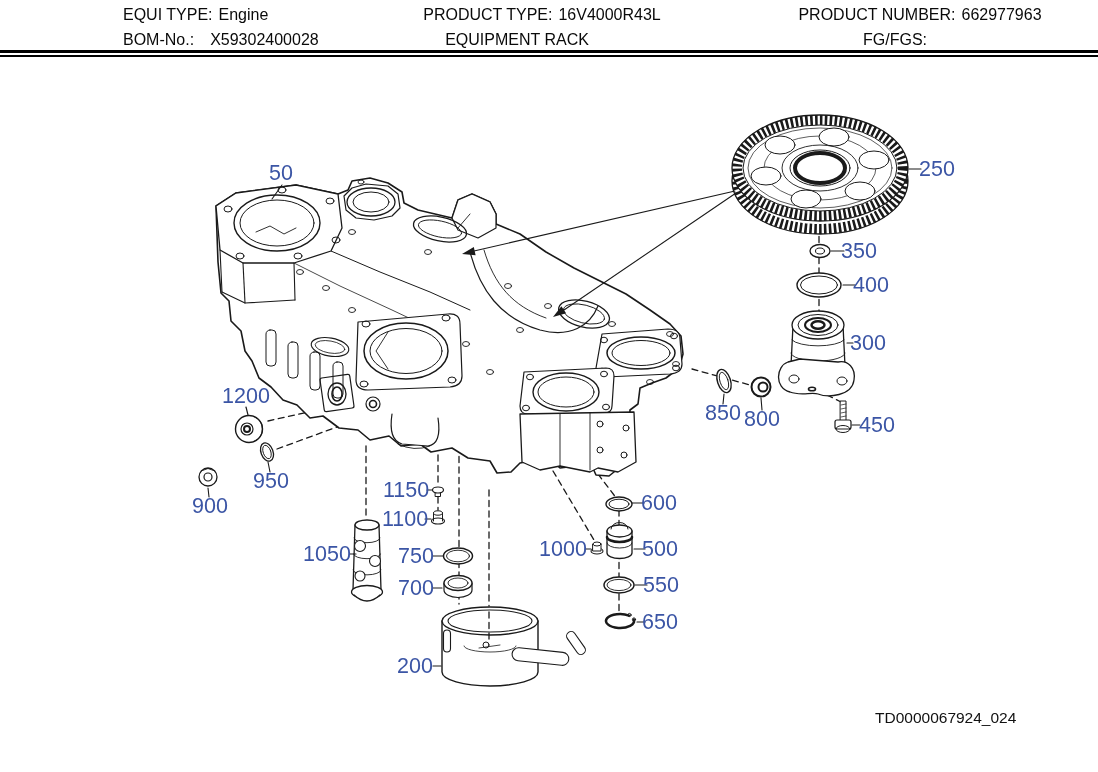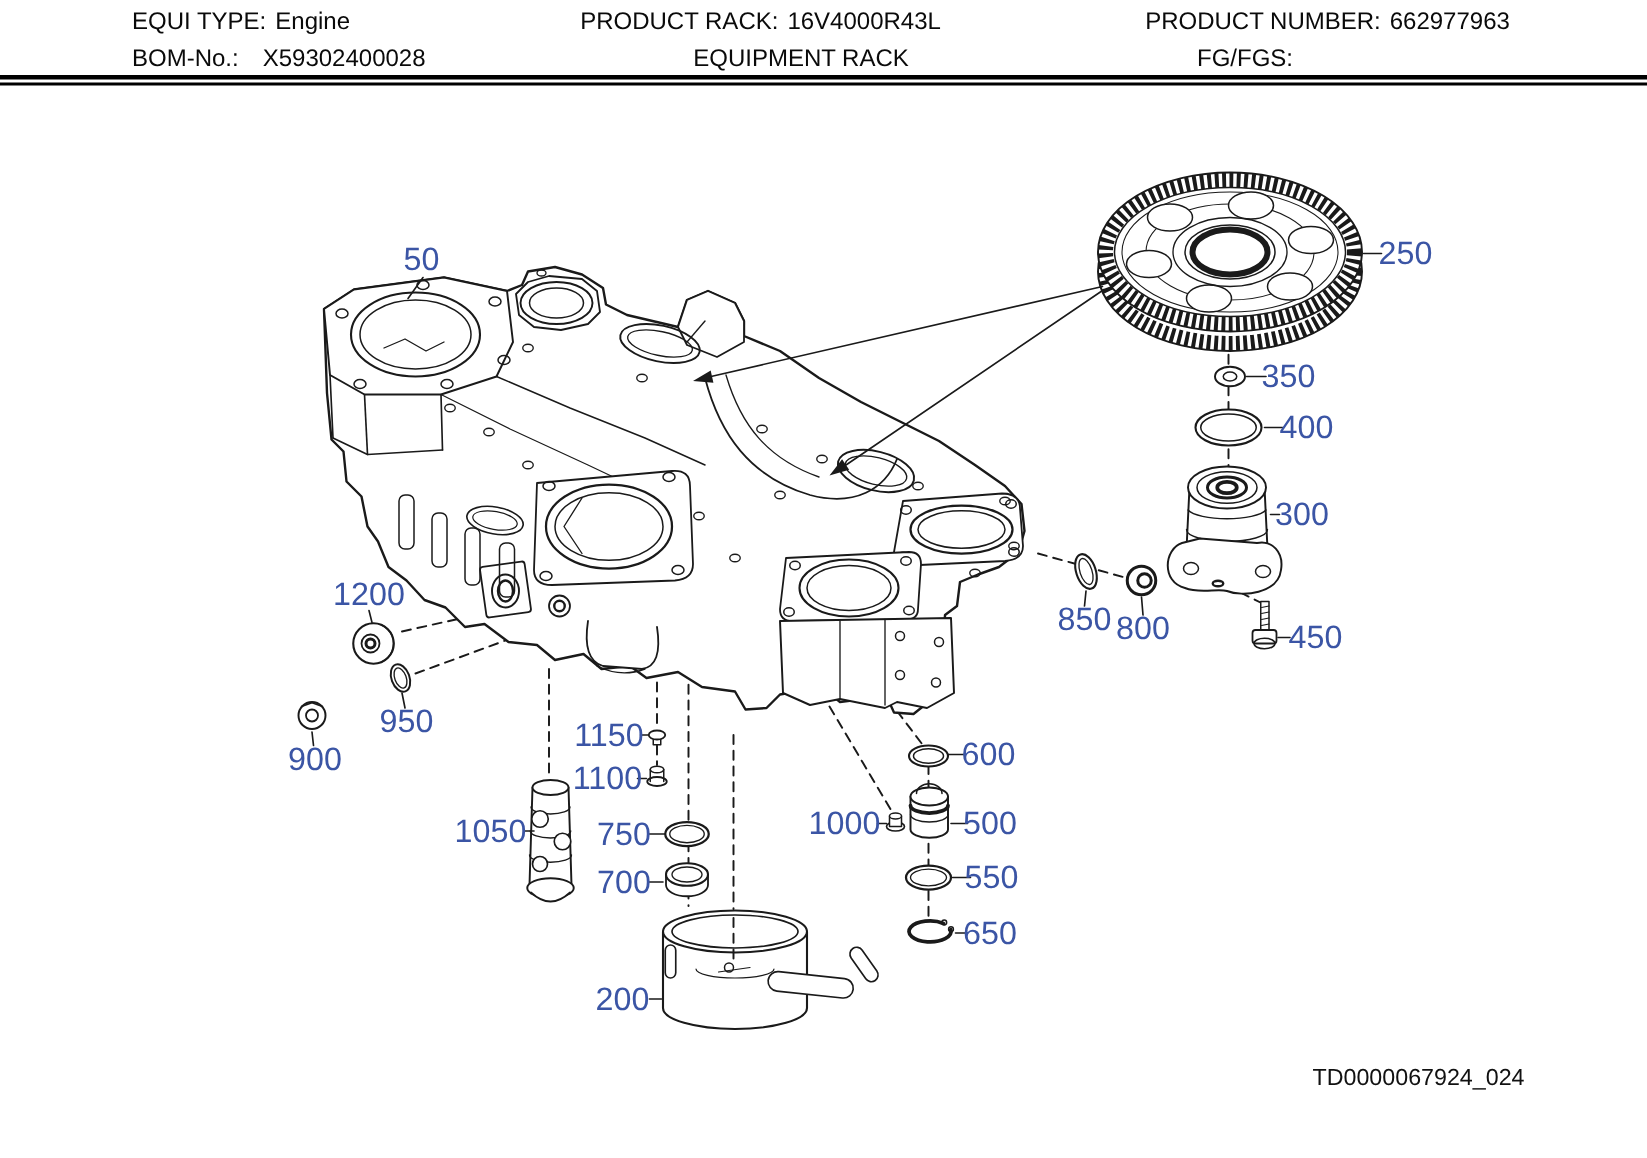--- a/index.html
+++ b/index.html
@@ -1,19 +1,19 @@
 <!DOCTYPE html>
 <html><head>
 <meta charset="utf-8">
 <style>
   html,body{margin:0;padding:0;background:#fff;}
   #page{position:relative;width:1098px;height:772px;background:#fff;overflow:hidden;
         font-family:"Liberation Sans",sans-serif;color:#000;}
   
-  .hcell{position:absolute;white-space:nowrap;font-size:16px;line-height:18px;color:#0a0a0a;}
+  .hcell{position:absolute;white-space:nowrap;font-size:16px;line-height:18px;color:#0a0a0a;margin-left:35px;}
   .hcell .lab{margin-right:6px;}
   .hcell.bom .lab{margin-right:16px;}
   .ctr{transform:translateX(-50%);}
   .rule-thick{position:absolute;left:0;top:50px;width:1098px;height:3px;background:#000;}
   .rule-thin{position:absolute;left:0;top:55px;width:1098px;height:1.5px;background:#000;}
   
   svg{position:absolute;left:0;top:0;}
   path,ellipse,circle,rect,line,polyline,polygon{fill:none;stroke-linecap:round;stroke-linejoin:round;}
   .f{fill:#fff;}
   .af{fill:#1a1a1a;stroke:none;}
@@ -30,32 +30,32 @@
 </head>
 <body>
 
 <div id="page">
 
   <div>
     <div class="hcell" style="left:88px;top:6px">
       <span class="lab">EQUI TYPE:</span><span>Engine</span>
     </div>
     <div class="hcell ctr" style="left:507px;top:6px">
-      <span class="lab">PRODUCT RACK:</span><span>16V4000R43L</span>
+      <span class="lab">PRODUCT TYPE:</span><span>16V4000R43L</span>
     </div>
     <div class="hcell ctr" style="left:885px;top:6px">
       <span class="lab">PRODUCT NUMBER:</span><span>662977963</span>
     </div>
     <div class="hcell bom" style="left:88px;top:31px">
       <span class="lab">BOM-No.:</span><span>X59302400028</span>
     </div>
-    <div class="hcell ctr" style="left:534px;top:31px">
+    <div class="hcell ctr" style="left:482px;top:31px">
       <span>EQUIPMENT RACK</span>
     </div>
-    <div class="hcell ctr" style="left:830px;top:31px">
+    <div class="hcell ctr" style="left:860px;top:31px">
       <span>FG/FGS:</span>
     </div>
     <div class="rule-thick"></div>
     <div class="rule-thin"></div>
   </div>
 
   <svg width="1098" height="772" viewBox="0 0 1098 772">
     <g stroke="#1A1A1A">
 
       <g>

